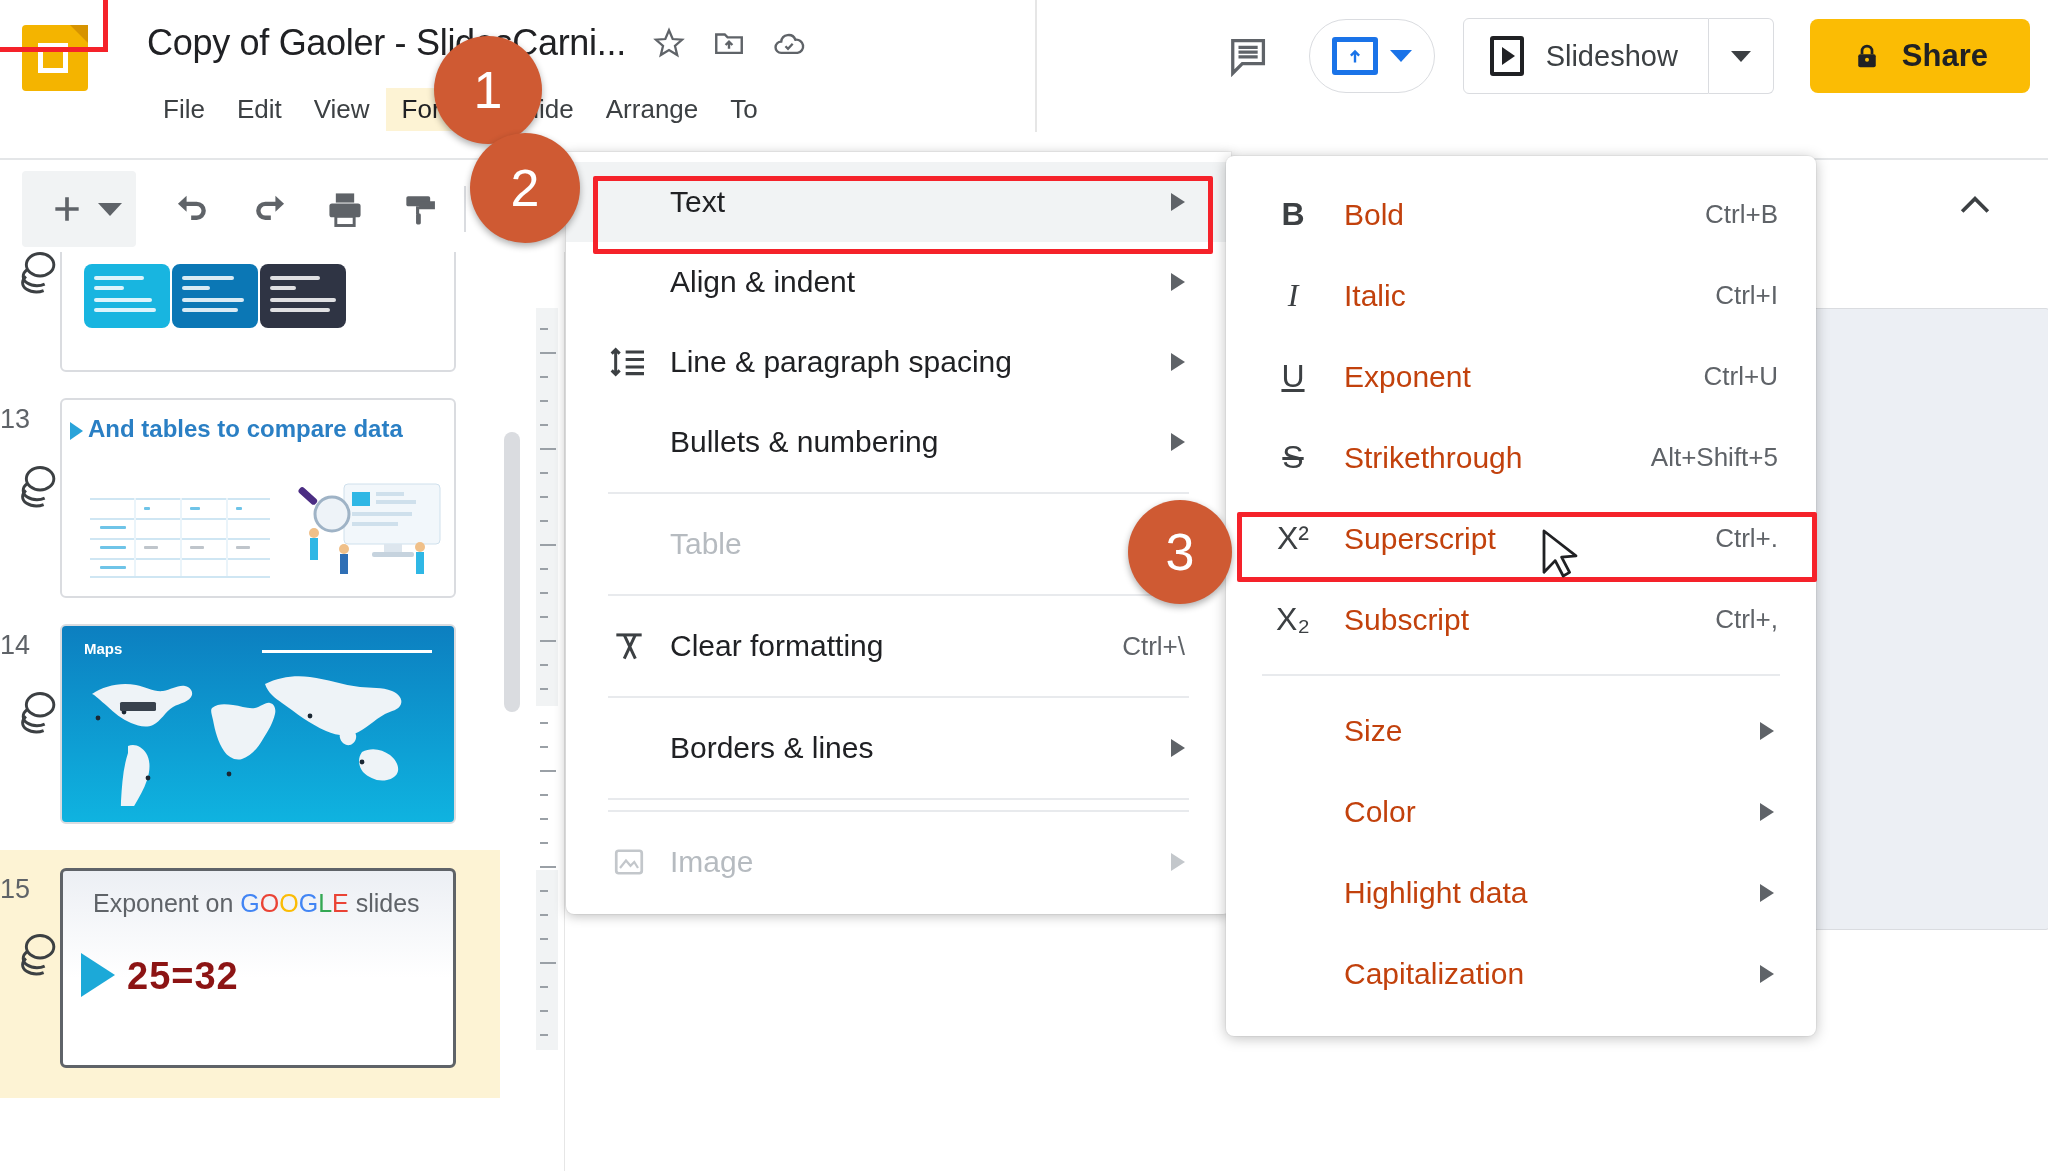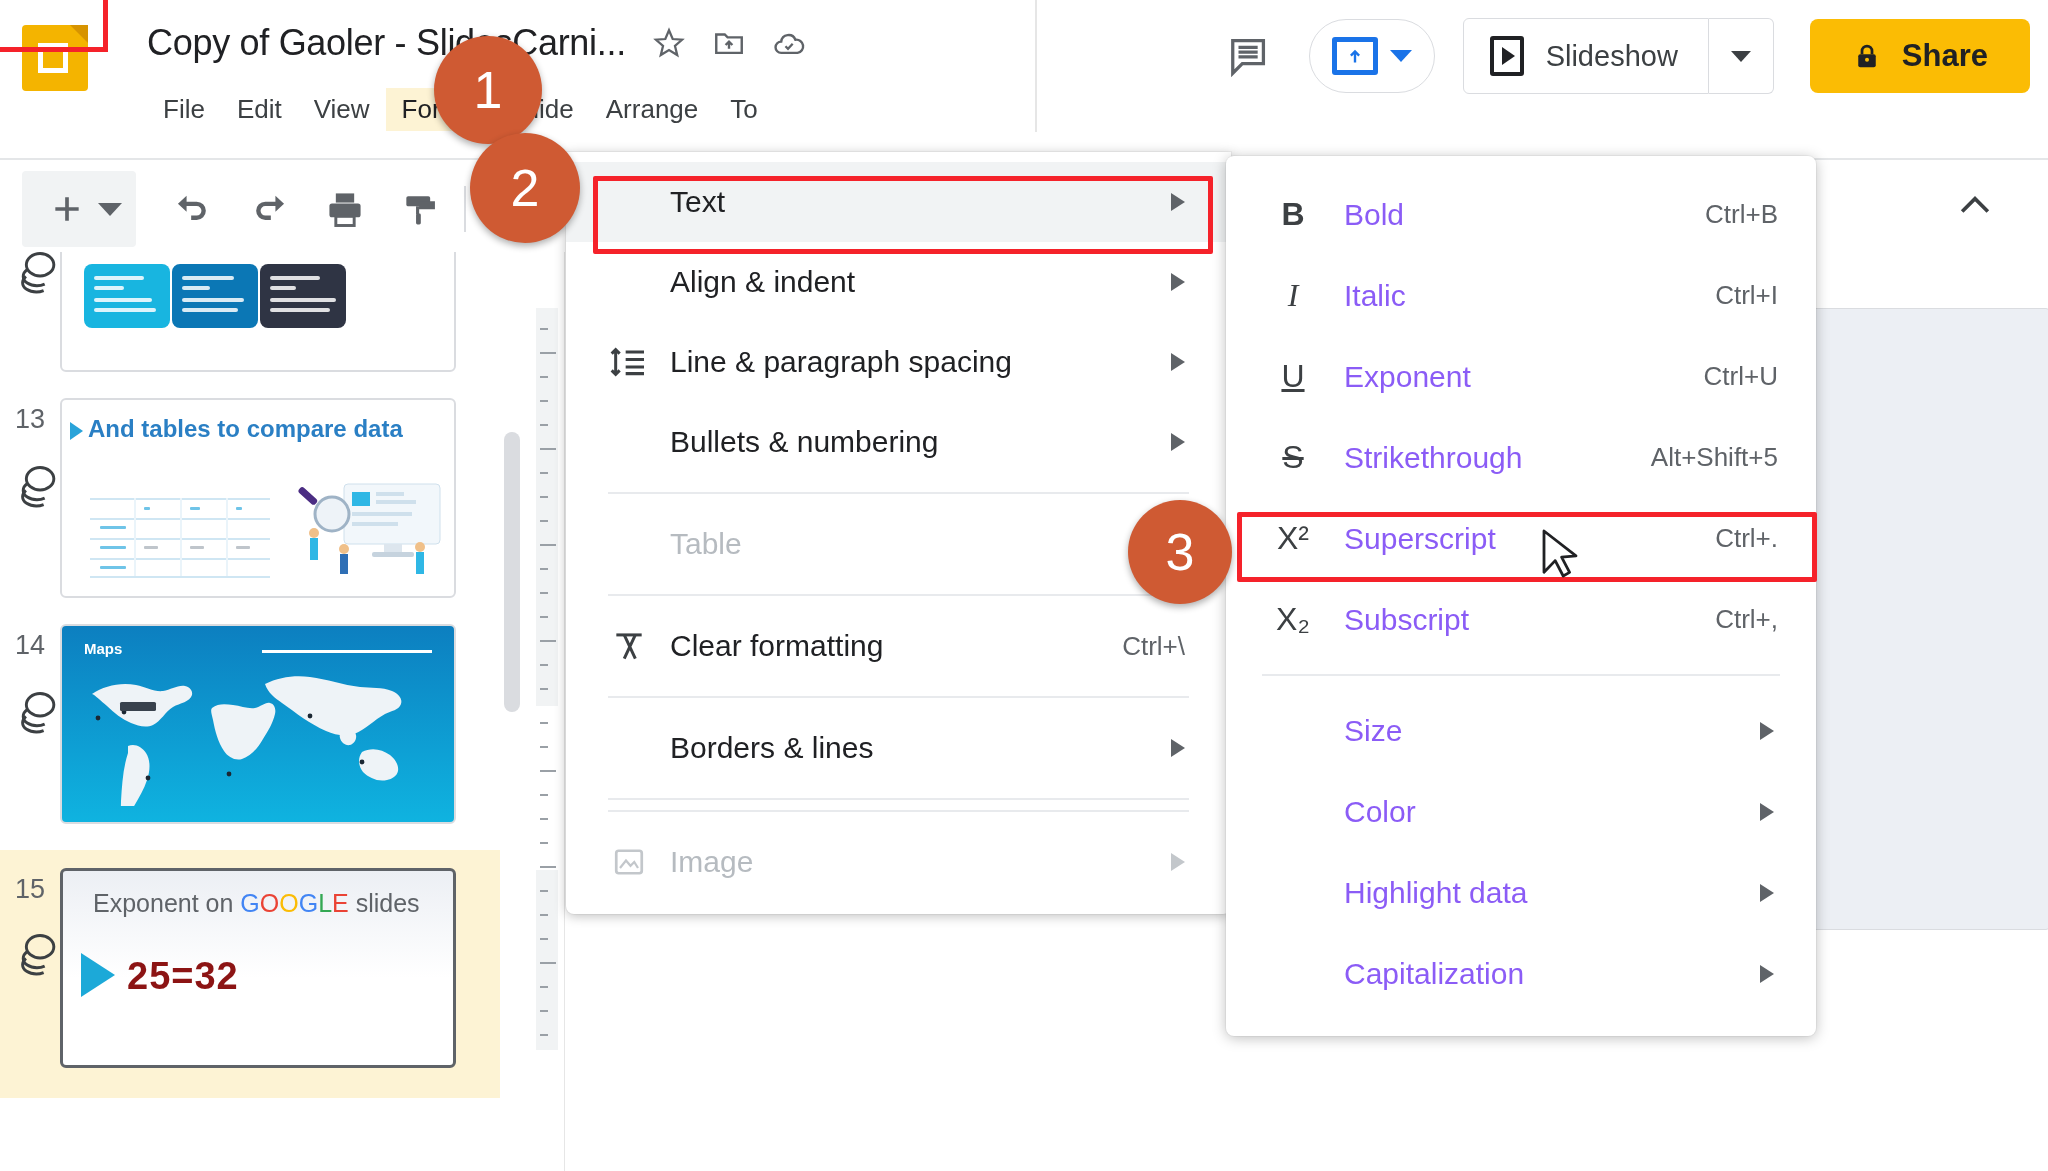--- a/index.html
+++ b/index.html
@@ -49,21 +49,21 @@
   .toolbar{position:absolute;left:0;top:166px;height:86px;width:2048px;display:flex;align-items:center;}
   .tb-newbox{margin-left:22px;height:76px;background:#f1f3f4;display:flex;align-items:center;border-radius:4px;padding:0 14px;cursor:pointer;}
   .tb-ico{width:62px;height:62px;display:flex;align-items:center;justify-content:center;cursor:pointer;}
   .tb-caret{width:0;height:0;border-left:12px solid transparent;border-right:12px solid transparent;border-top:13px solid #5f6368;}
   .tb-sep{width:2px;height:46px;background:#dadce0;margin:0 12px;}
   .collapse-arrow{position:absolute;right:38px;top:166px;width:70px;height:80px;display:flex;align-items:center;justify-content:center;cursor:pointer;}
 
   
   .filmstrip{position:absolute;left:0;top:252px;width:500px;height:919px;background:#fff;overflow:hidden;}
   .slide-row{position:relative;display:flex;padding:0 0 0 0;}
-  .slide-num{width:60px;text-align:center;font-size:27px;color:#5f6368;padding-top:6px;}
+  .slide-num{width:60px;text-align:left;font-size:27px;color:#5f6368;padding-top:6px;}
   .layers-ico{position:absolute;left:10px;width:56px;height:50px;}
   .thumb{width:396px;border:2px solid #dadce0;border-radius:6px;background:#fff;overflow:hidden;position:relative;box-sizing:border-box;}
   .thumb.selected{border:3px solid #5f6368;}
   .row-selected{background:#fdf3d4;}
 
   
   .t12{height:168px;}
   .t12-cards{position:absolute;left:22px;top:58px;display:flex;}
   .t12-card{width:86px;height:64px;border-radius:8px;position:relative;}
   .t12-card .ln{position:absolute;height:4px;background:rgba(255,255,255,.85);border-radius:2px;}
@@ -115,21 +115,21 @@
   .fmt-item .arrow{position:absolute;right:46px;width:0;height:0;border-left:14px solid #5f6368;border-top:9px solid transparent;border-bottom:9px solid transparent;}
   .fmt-item.hl{background:#f1f3f4;}
   .fmt-sep{height:2px;background:#e8eaed;margin:10px 42px;}
   .redbox-text{position:absolute;left:593px;top:176px;width:620px;height:78px;border:5px solid #f5222a;box-sizing:border-box;pointer-events:none;border-radius:2px;}
 
   
   .sub-menu{position:absolute;left:1226px;top:156px;width:590px;background:#fff;border-radius:8px;
             box-shadow:0 2px 14px rgba(0,0,0,.26),0 0 0 1px rgba(0,0,0,.04);padding:18px 0 22px 0;}
   .sub-item{position:relative;height:81px;display:flex;align-items:center;cursor:pointer;}
   .sub-item .ico{position:absolute;left:44px;width:46px;text-align:center;font-size:32px;color:#3c4043;}
-  .sub-item .lbl{font-size:30px;color:#8b5cf6;margin-left:118px;white-space:nowrap;}
+  .sub-item .lbl{font-size:30px;color:#c2410c;margin-left:118px;white-space:nowrap;}
   .sub-item .sc{position:absolute;right:38px;font-size:26px;color:#5f6368;white-space:nowrap;}
   .sub-item .arrow{position:absolute;right:42px;width:0;height:0;border-left:14px solid #5f6368;border-top:9px solid transparent;border-bottom:9px solid transparent;}
   .sub-sep{height:2px;background:#e8eaed;margin:14px 36px;}
   .redbox-sup{position:absolute;left:1237px;top:512px;width:580px;height:70px;border:5px solid #f5222a;box-sizing:border-box;pointer-events:none;border-radius:2px;}
 
   
   .badge{position:absolute;border-radius:50%;background:#cf5a33;color:#fff;display:flex;
          align-items:center;justify-content:center;font-size:52px;box-shadow:0 3px 7px rgba(0,0,0,.32);}
   #badge1{left:434px;top:36px;width:108px;height:108px;}
   #badge2{left:470px;top:133px;width:110px;height:110px;}

